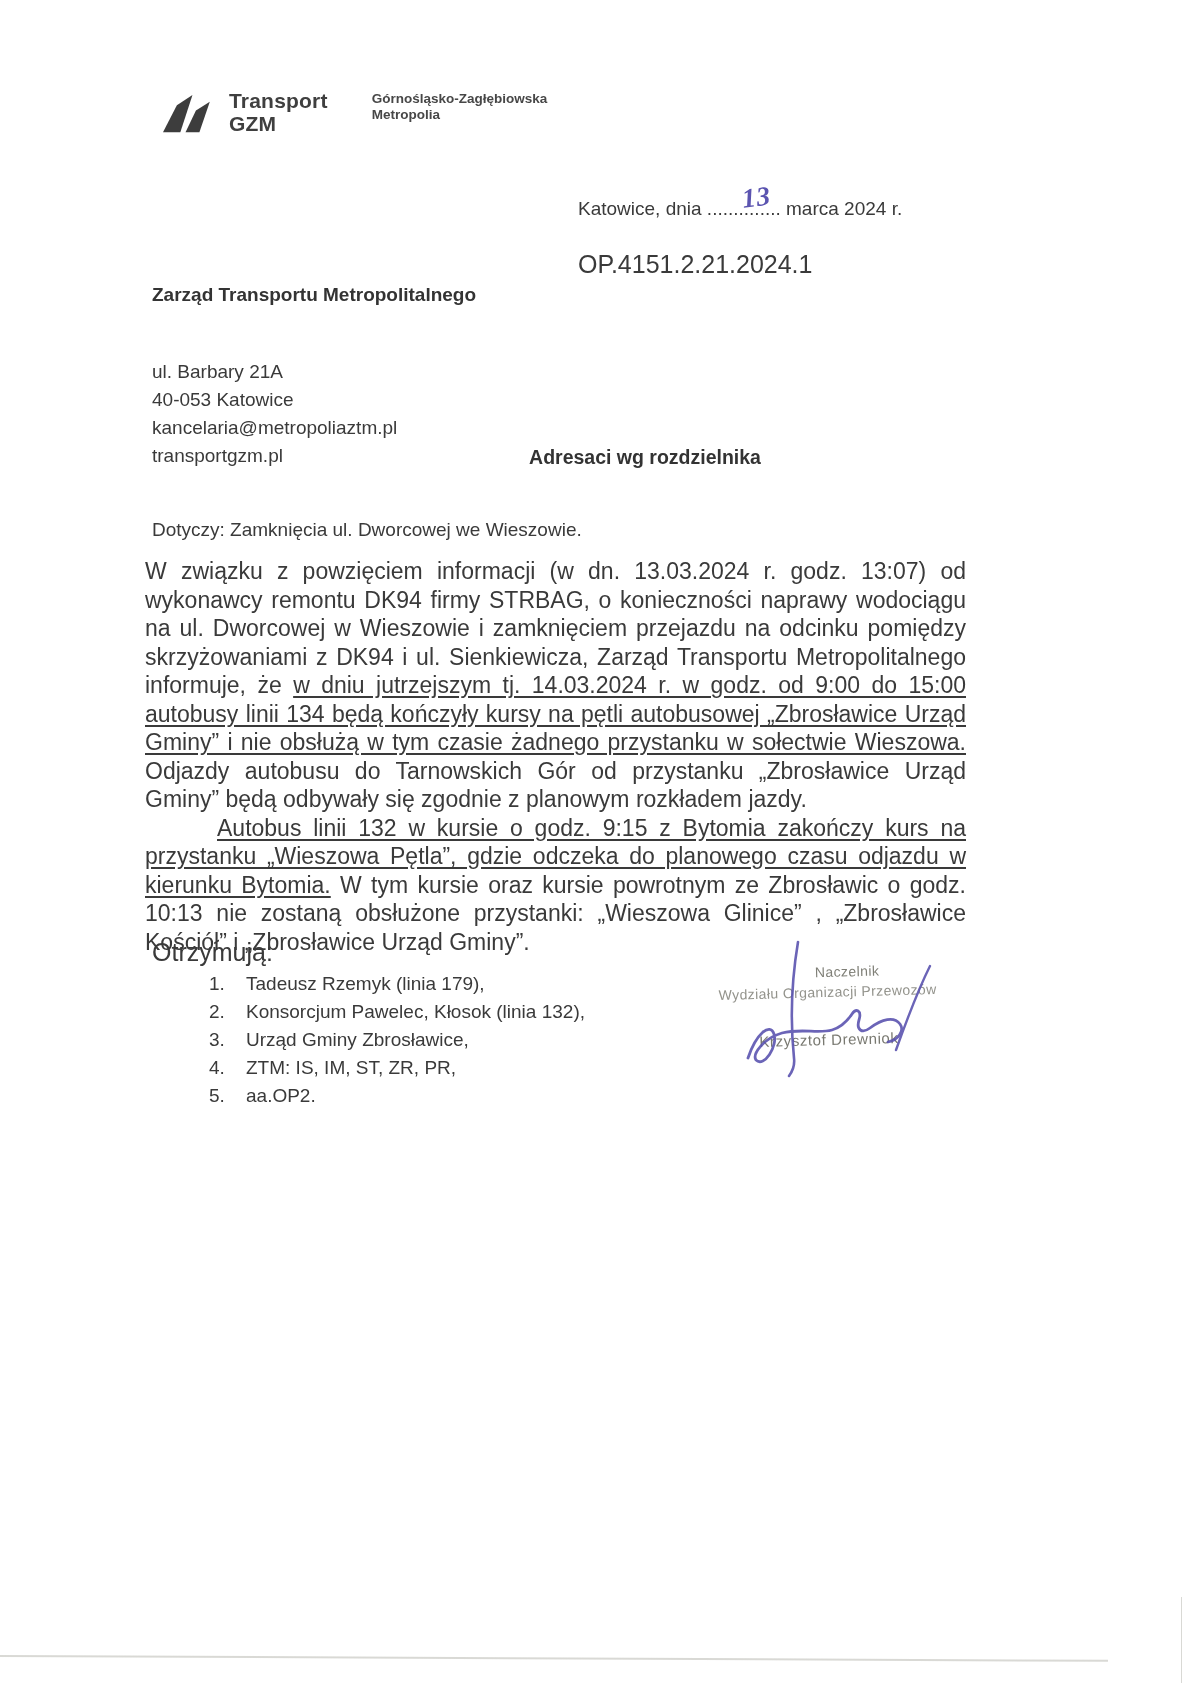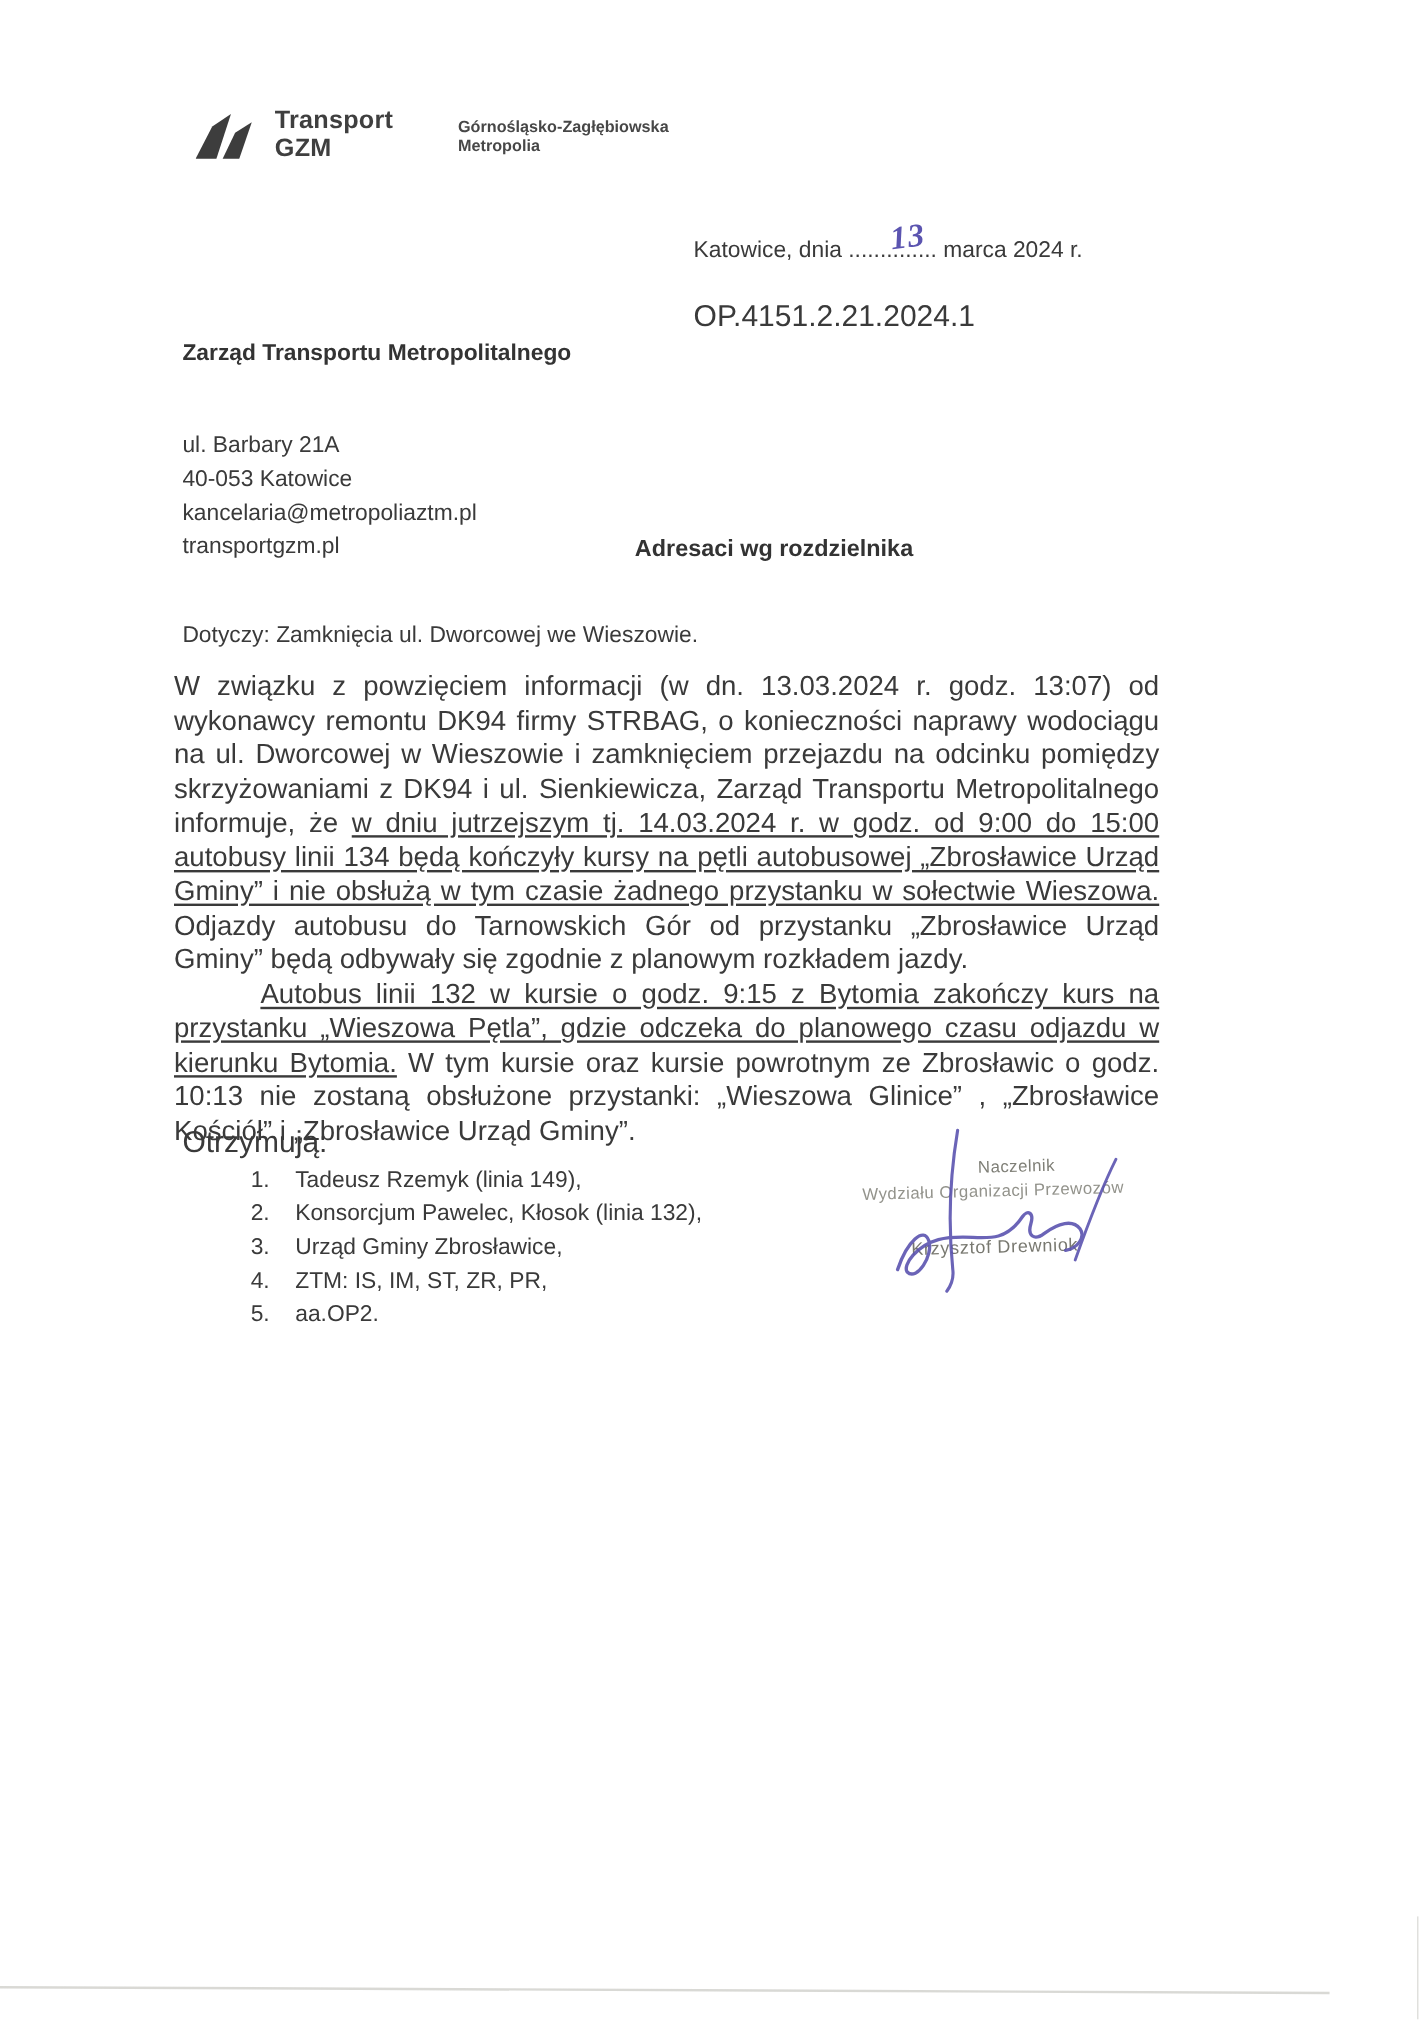--- a/index.html
+++ b/index.html
@@ -6,24 +6,24 @@
   body{
     width:1190px;height:1683px;position:relative;
     background:#ffffff;
     font-family:"Liberation Sans","DejaVu Sans",sans-serif;
     color:#3a3a3a;
     overflow:hidden;
   }
   .abs{position:absolute;}
 
   
-  .logo-row{top:90px;left:163px;display:flex;align-items:center;gap:14px;}
+  .logo-row{top:90px;left:163px;display:flex;align-items:flex-start;gap:14px;}
   .logo-mark{width:52px;height:44px;margin-top:2px;}
   .logo-text{font-weight:700;font-size:21px;line-height:1.08;color:#3f3f3f;letter-spacing:.2px;}
-  .org-text{font-weight:700;font-size:13.5px;line-height:1.15;color:#474747;margin-left:40px;margin-top:1px;}
+  .org-text{font-weight:700;font-size:13.5px;line-height:1.15;color:#474747;margin-left:30px;margin-top:1px;}
 
   
   .date-line{top:198px;left:578px;font-size:19px;white-space:nowrap;}
   .dots-wrap{position:relative;display:inline-block;}
   .hand-day{
     position:absolute;left:48%;top:-16px;
     color:#5b54b0;font-family:"Liberation Serif","DejaVu Serif",serif;
     font-style:italic;font-size:27px;font-weight:600;
     transform:rotate(-7deg);letter-spacing:1px;
   }
@@ -108,21 +108,21 @@
 <div class="abs subject">Dotyczy: Zamknięcia ul. Dworcowej we Wieszowie.</div>
 
 <div class="abs body-block">
   <p><span>W związku z powzięciem informacji (w dn. 13.03.2024 r. godz. 13:07) od wykonawcy remontu DK94 firmy STRBAG, o konieczności naprawy wodociągu na ul. Dworcowej w Wieszowie i zamknięciem przejazdu na odcinku pomiędzy skrzyżowaniami z DK94 i ul. Sienkiewicza, Zarząd Transportu Metropolitalnego informuje, że </span><span class="ul">w dniu jutrzejszym tj. 14.03.2024 r. w godz. od 9:00 do 15:00 autobusy linii 134 będą kończyły kursy na pętli autobusowej „Zbrosławice Urząd Gminy” i nie obsłużą w tym czasie żadnego przystanku w sołectwie Wieszowa.</span><span> Odjazdy autobusu do Tarnowskich Gór od przystanku „Zbrosławice Urząd Gminy” będą odbywały się zgodnie z planowym rozkładem jazdy.</span></p>
   <p class="indent"><span class="ul">Autobus linii 132 w kursie o godz. 9:15 z Bytomia zakończy kurs na przystanku „Wieszowa Pętla”, gdzie odczeka do planowego czasu odjazdu w kierunku Bytomia.</span><span> W tym kursie oraz kursie powrotnym ze Zbrosławic o godz. 10:13 nie zostaną obsłużone przystanki: „Wieszowa Glinice” , „Zbrosławice Kościół” i „Zbrosławice Urząd Gminy”.</span></p>
 </div>
 
 <div class="abs otrzymuja">Otrzymują:</div>
 <div class="abs dist-list">
   <ol>
-    <li>Tadeusz Rzemyk (linia 149),</li>
+    <li>Tadeusz Rzemyk (linia 179),</li>
     <li>Konsorcjum Pawelec, Kłosok (linia 132),</li>
     <li>Urząd Gminy Zbrosławice,</li>
     <li>ZTM: IS, IM, ST, ZR, PR,</li>
     <li>aa.OP2.</li>
   </ol>
 </div>
 
 <div class="abs stamp">
   <div class="s1">Naczelnik</div>
   <div class="s2">Wydziału Organizacji Przewozów</div>

